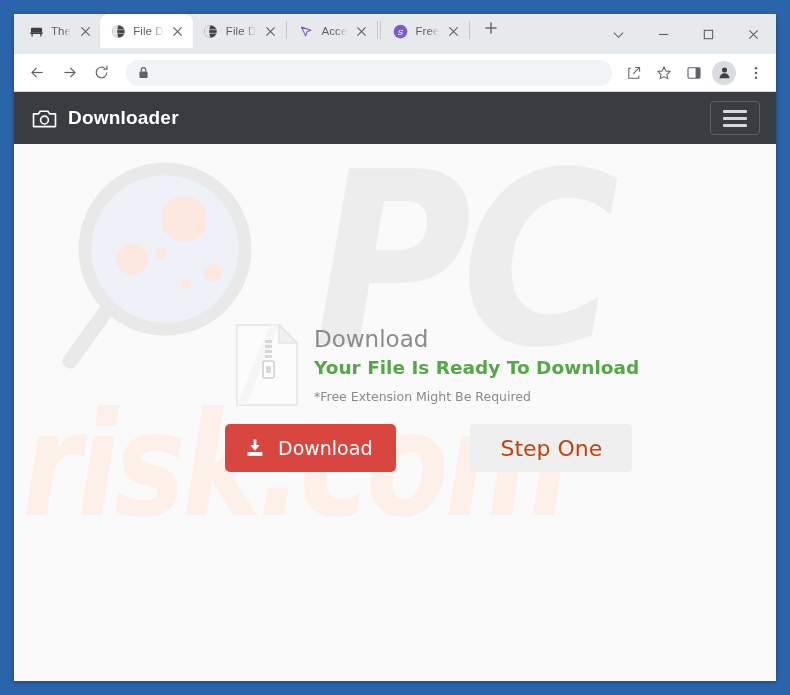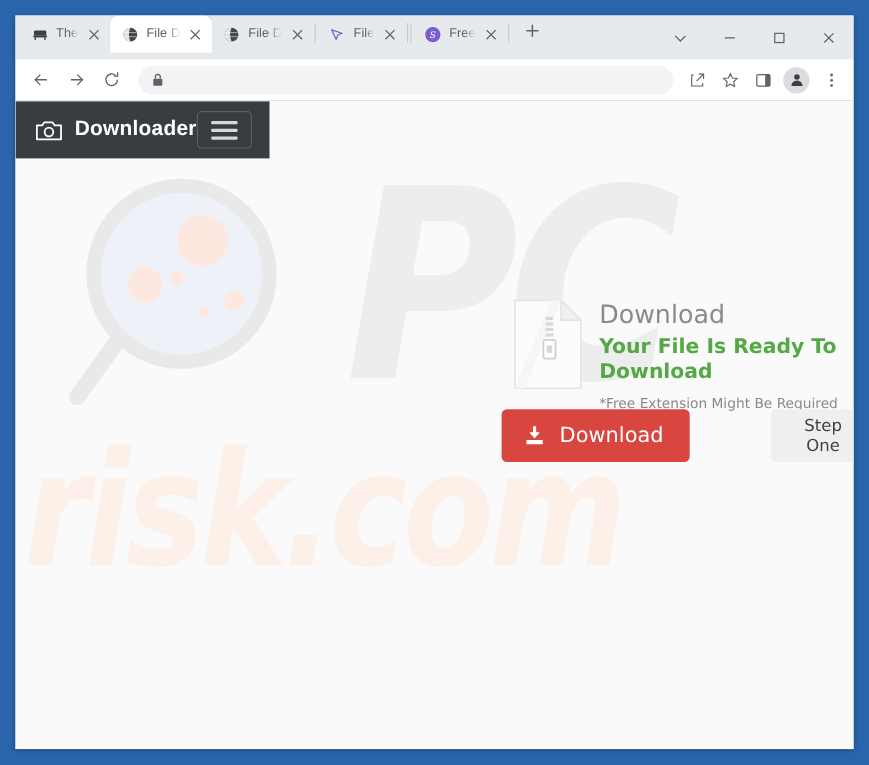--- a/index.html
+++ b/index.html
@@ -163,21 +163,21 @@
     flex: none;
   }
 
   
   #page {
     flex: 1;
     position: relative;
     background: #fafafa;
     overflow: hidden;
     display: flex;
-    flex-direction: row;
+    flex-direction: column;
   }
 
   #site-header {
     height: 52px;
     background: #393d42;
     display: flex;
     align-items: center;
     padding: 0 16px 0 18px;
     flex: none;
     position: relative;
@@ -311,26 +311,26 @@
     padding: 0 24px 0 20px;
     display: flex;
     align-items: center;
     gap: 13px;
     font-size: 19px;
     font-family: "DejaVu Sans", sans-serif;
     cursor: pointer;
   }
   #step-one-button {
     background: #efefef;
-    color: #404040;
+    color: #c2410c;
     border: none;
     border-radius: 4px;
     height: 48px;
     padding: 0 30px;
-    font-size: 15px;
+    font-size: 22px;
     font-family: "DejaVu Sans", sans-serif;
     cursor: pointer;
   }
 </style>
 </head>
 <body>
 
 <div id="browser-window">
 
   <div id="tab-strip">
@@ -388,21 +388,21 @@
     </div>
 
     <div class="tab-sep"></div>
 
     <div class="tab">
       <span class="favicon">
         <svg width="15" height="15" viewBox="0 0 24 24" fill="none" stroke="#7c52c9" stroke-width="1.7">
           <path d="M4 5l15 5-6 2.5L10.5 19z" stroke-linejoin="round"></path>
         </svg>
       </span>
-      <span class="tab-title">File</span>
+      <span class="tab-title">Acce</span>
       <span class="tab-close">
         <svg width="11" height="11" viewBox="0 0 12 12" stroke="currentColor" stroke-width="1.3" fill="none">
           <line x1="1.5" y1="1.5" x2="10.5" y2="10.5"></line>
             <line x1="10.5" y1="1.5" x2="1.5" y2="10.5"></line>
         </svg>
       </span>
     </div>
 
     <div class="tab-sep"></div>
 

